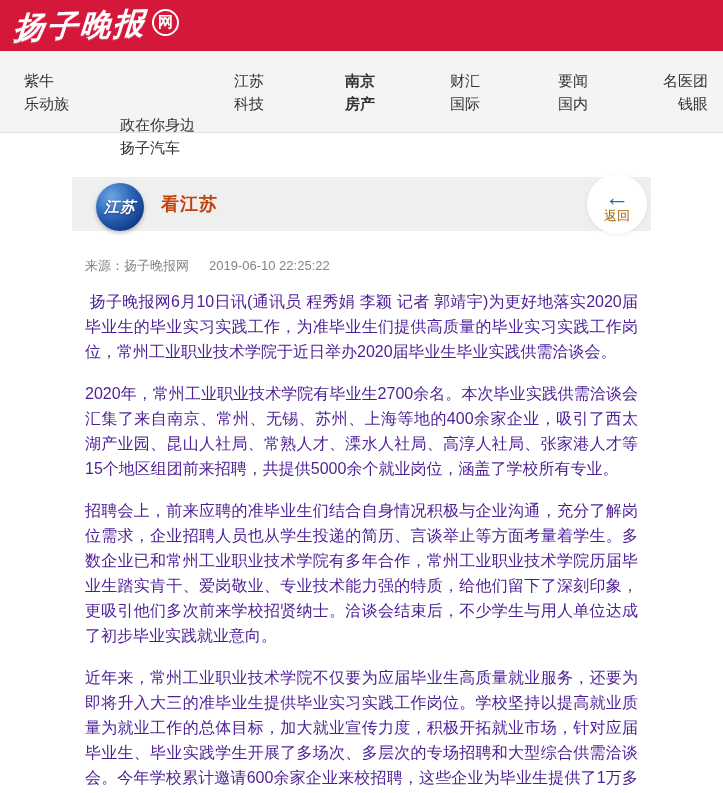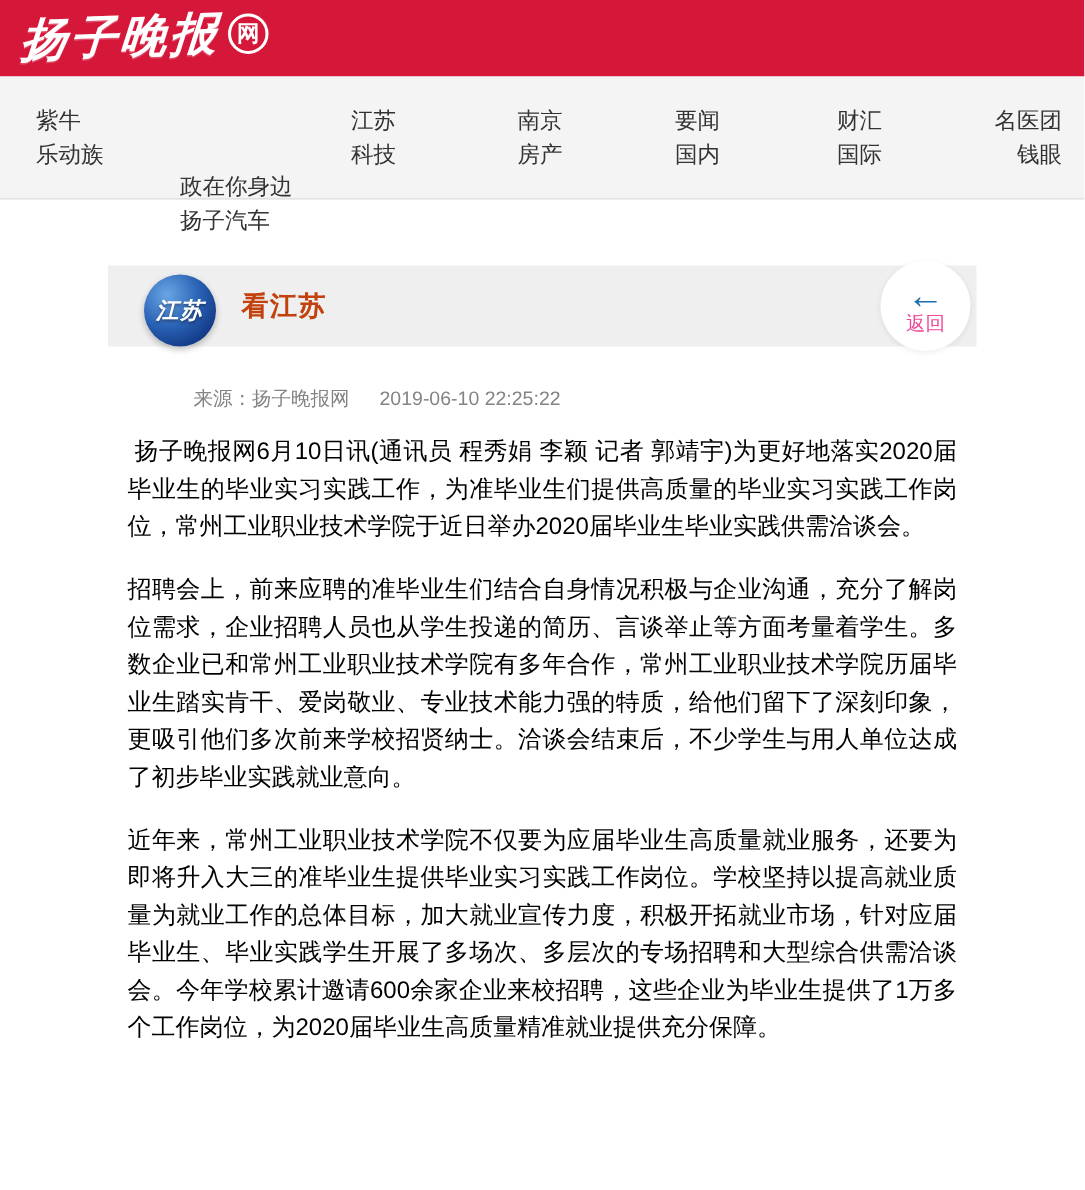--- a/index.html
+++ b/index.html
@@ -19,21 +19,21 @@
 
   
   .nav { position:relative; height:82px; background:#f4f4f5; border-bottom:1px solid #e2e2e2; }
   .nav-col { position:absolute; top:0; height:100%; display:flex; flex-direction:column;
     justify-content:center; gap:6px; }
   .nav-link { font-size:15px; color:#333; text-decoration:none; cursor:pointer;
     line-height:17px; white-space:nowrap; }
   .nav-col:nth-of-type(1){ left:24px; }
   .nav-col:nth-of-type(2){ left:120px;margin-top:44px; }
   .nav-col:nth-of-type(3){ left:234px; }
-  .nav-col:nth-of-type(4){ left:345px; }
+  .nav-col:nth-of-type(4){ left:345px;font-weight:bold; }
   .nav-col:nth-of-type(5){ left:450px; }
   .nav-col:nth-of-type(6){ left:558px; }
   .nav-col:nth-of-type(7){ left:663px;text-align:right; }
 
   
   .card { width:579px; margin:44px auto 0 auto; background:#fff; }
   .card-head { position:relative; height:54px; background:#efefef; display:flex;
     align-items:center; }
   .channel { display:flex; align-items:center; gap:17px; margin-left:24px; cursor:pointer; }
   .channel-badge { width:48px; height:48px; border-radius:50%; margin-top:6px;
@@ -41,30 +41,30 @@
     display:flex; align-items:center; justify-content:center;
     box-shadow:0 2px 4px rgba(0,0,0,.25); }
   .channel-badge span { color:#fff; font-size:15px; font-weight:bold; font-style:italic;
     letter-spacing:1px; text-shadow:0 1px 2px rgba(0,0,0,.4); }
   .channel-label { color:#c2410c; font-size:18px; font-weight:bold; letter-spacing:1px; }
   .back-btn { position:absolute; right:4px; top:-3px; width:60px; height:60px;
     background:#fff; border-radius:50%; display:flex; flex-direction:column;
     align-items:center; justify-content:center; cursor:pointer;
     box-shadow:0 1px 4px rgba(0,0,0,.08); }
   .back-arrow { color:#1e6fad; font-size:25px; font-weight:bold; line-height:22px; }
-  .back-label { color:#ec4899; font-size:13px; line-height:15px; }
+  .back-label { color:#a16207; font-size:13px; line-height:15px; }
 
   
   .article { padding:13px 13px 0 13px; }
   .article-title { font-size:19px; font-weight:bold; color:#1a1a1a; line-height:26px;
     letter-spacing:.5px; white-space:nowrap; }
   .article-meta { margin-top:13px; font-size:13px; color:#848484; }
-  .article-meta .src { margin-right:20px;margin-left:44px; }
+  .article-meta .src { margin-right:20px; }
   .article-body { margin-top:14px; }
-  .article-body p { font-size:16px; color:#000000; line-height:25px; margin-bottom:17px;
+  .article-body p { font-size:16px; color:#4c1d95; line-height:25px; margin-bottom:17px;
     text-align:justify; white-space:pre-wrap; }
 </style>
 </head>
 <body>
 
 <header class="masthead">
   <div class="logo">
     <span class="logo-script">扬子晚报</span>
     <span class="logo-badge">网</span>
   </div>
@@ -81,26 +81,26 @@
   </div>
   <div class="nav-col">
     <a class="nav-link">江苏</a>
     <a class="nav-link">科技</a>
   </div>
   <div class="nav-col">
     <a class="nav-link">南京</a>
     <a class="nav-link">房产</a>
   </div>
   <div class="nav-col">
+    <a class="nav-link">财汇</a>
+    <a class="nav-link">国际</a>
+  </div>
+  <div class="nav-col">
     <a class="nav-link">要闻</a>
     <a class="nav-link">国内</a>
-  </div>
-  <div class="nav-col">
-    <a class="nav-link">财汇</a>
-    <a class="nav-link">国际</a>
   </div>
   <div class="nav-col">
     <a class="nav-link">名医团</a>
     <a class="nav-link">钱眼</a>
   </div>
 </nav>
 
 <main class="card">
   <div class="card-head">
     <div class="channel">
@@ -114,17 +114,18 @@
       <span class="back-label">返回</span>
     </div>
   </div>
 
   <article class="article">
     <div class="article-meta">
       <span class="src">来源：扬子晚报网</span><span>2019-06-10 22:25:22</span>
     </div>
     <div class="article-body">
       <p> 扬子晚报网6月10日讯(通讯员 程秀娟 李颖 记者 郭靖宇)为更好地落实2020届毕业生的毕业实习实践工作，为准毕业生们提供高质量的毕业实习实践工作岗位，常州工业职业技术学院于近日举办2020届毕业生毕业实践供需洽谈会。</p>
+      <p>2020年，常州工业职业技术学院有毕业生2700余名。本次毕业实践供需洽谈会汇集了来自南京、常州、无锡、苏州、上海等地的400余家企业，吸引了西太湖产业园、昆山人社局、常熟人才、溧水人社局、高淳人社局、张家港人才等15个地区组团前来招聘，共提供5000余个就业岗位，涵盖了学校所有专业。</p>
       <p>招聘会上，前来应聘的准毕业生们结合自身情况积极与企业沟通，充分了解岗位需求，企业招聘人员也从学生投递的简历、言谈举止等方面考量着学生。多数企业已和常州工业职业技术学院有多年合作，常州工业职业技术学院历届毕业生踏实肯干、爱岗敬业、专业技术能力强的特质，给他们留下了深刻印象，更吸引他们多次前来学校招贤纳士。洽谈会结束后，不少学生与用人单位达成了初步毕业实践就业意向。</p>
       <p>近年来，常州工业职业技术学院不仅要为应届毕业生高质量就业服务，还要为即将升入大三的准毕业生提供毕业实习实践工作岗位。学校坚持以提高就业质量为就业工作的总体目标，加大就业宣传力度，积极开拓就业市场，针对应届毕业生、毕业实践学生开展了多场次、多层次的专场招聘和大型综合供需洽谈会。今年学校累计邀请600余家企业来校招聘，这些企业为毕业生提供了1万多个工作岗位，为2020届毕业生高质量精准就业提供充分保障。</p>
     </div>
   </article>
 </main>
 
 </body></html>

